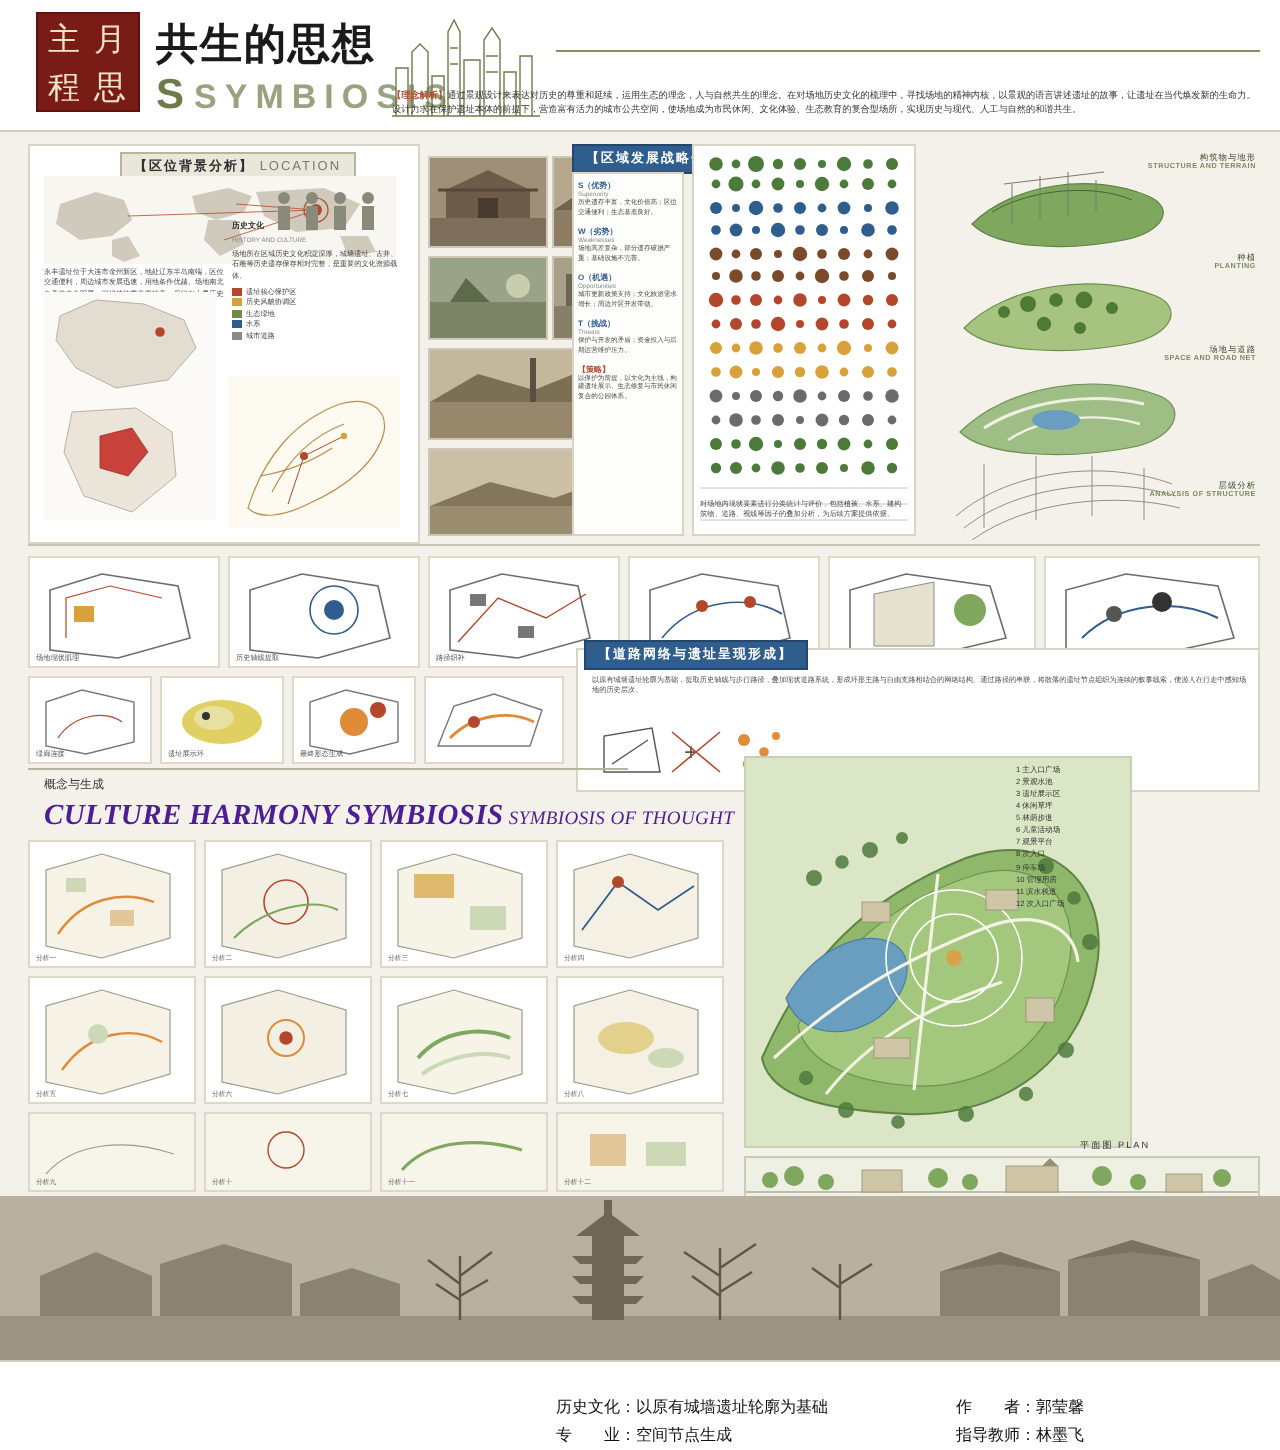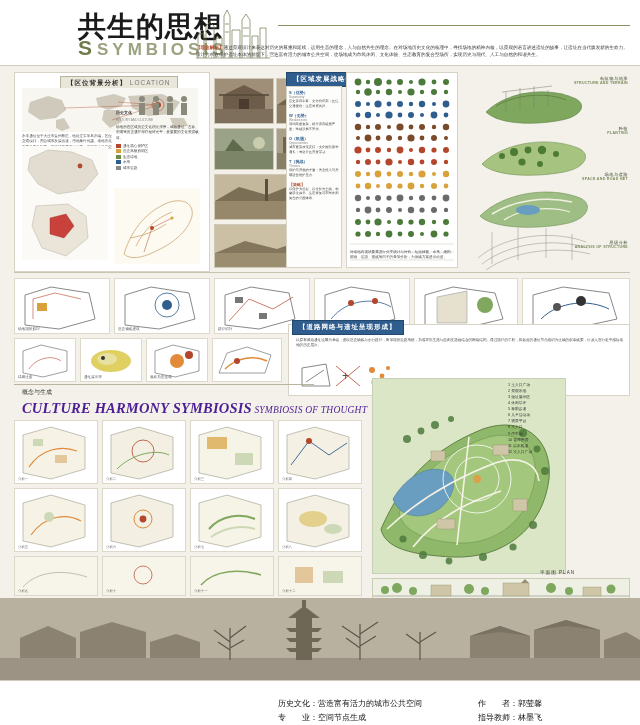--- a/index.html
+++ b/index.html
@@ -20,21 +20,21 @@
   .seal {
     position:absolute; left:18px; top:6px; width:52px; height:50px;
     background:#7a1c16; color:#f1e3c8;
     font-family:"DejaVu Serif", serif; font-size:16px; line-height:24px;
     text-align:center; letter-spacing:1px; padding-top:1px;
     border:1px solid #5d140f;
   }
   .seal span { display:block; }
   .cn-title {
     position:absolute; left:78px; top:8px;
-    font-family:"DejaVu Sans", sans-serif; font-weight:bold; font-size:28px;
+    font-family:"DejaVu Sans", sans-serif; font-weight:bold; font-size:21px;
     color:#1a1a1a; letter-spacing:1px;
   }
   .sym {
     position:absolute; left:78px; top:36px;
     font-size:17px; font-weight:bold; color:#9aa27f; letter-spacing:5px;
     font-family:Liberation Sans, sans-serif;
   }
   .sym .s1 { color:#6f7a4a; font-size:21px; }
   .skyline {
     position:absolute; left:196px; top:4px; width:74px; height:56px;
@@ -154,20 +154,24 @@
 
   .tinytxt { position:absolute; font-size:3.6px; line-height:1.5; color:#4a4a4a;}
   .vline { position:absolute; background:#c9c4b2; }
 </style>
 </head>
 <body>
 
 <div id="board">
 
   <div class="header">
+    <div class="seal">
+      <span>主 月</span>
+      <span>程 思</span>
+    </div>
     <div class="cn-title">共生的思想</div>
     <div class="sym">
       <span class="s1">S</span><span style="letter-spacing:4px;">SYMBIOSIS</span>
     </div>
 
     <svg class="skyline" viewBox="0 0 74 56">
       <g stroke="#6f7a4a" stroke-width="0.7" fill="none">
         <path d="M2 54 L2 30 L8 30 L8 54"></path>
         <path d="M10 54 L10 22 L14 18 L18 22 L18 54"></path>
         <path d="M20 54 L20 34 L26 34 L26 54"></path>
@@ -878,21 +882,21 @@
       <g fill="#7a7263">
         <path d="M470 38 L500 28 L530 38 L500 34 Z"></path>
         <path d="M534 32 L566 22 L600 32 L566 28 Z"></path>
       </g>
     </svg>
   </div>
 
   <div class="footer"></div>
 
   <div class="fmeta" style="left:278px; top:698px;">
-    <span>历史文化：</span><span>营造富有活力的城市公共空间</span>
+    <span>历史文化：</span><span>以原有城墙遗址轮廓为基础</span>
   </div>
   <div class="fmeta" style="left:278px; top:712px;">
     <span>专　　业：</span><span>空间节点生成</span>
   </div>
   <div class="fmeta" style="left:478px; top:698px;text-align:right;">
     <span>作　　者：</span><span>郭莹馨</span>
   </div>
   <div class="fmeta" style="left:478px; top:712px;">
     <span>指导教师：</span><span>林墨飞</span>
   </div>

